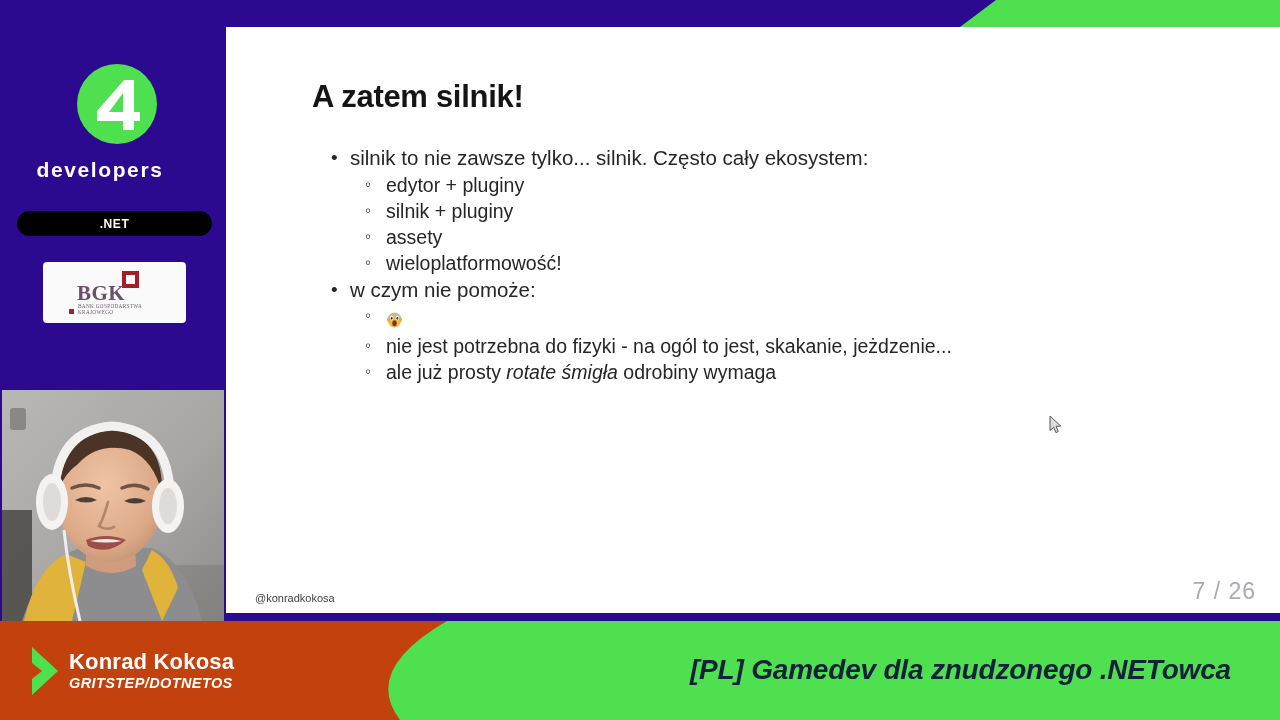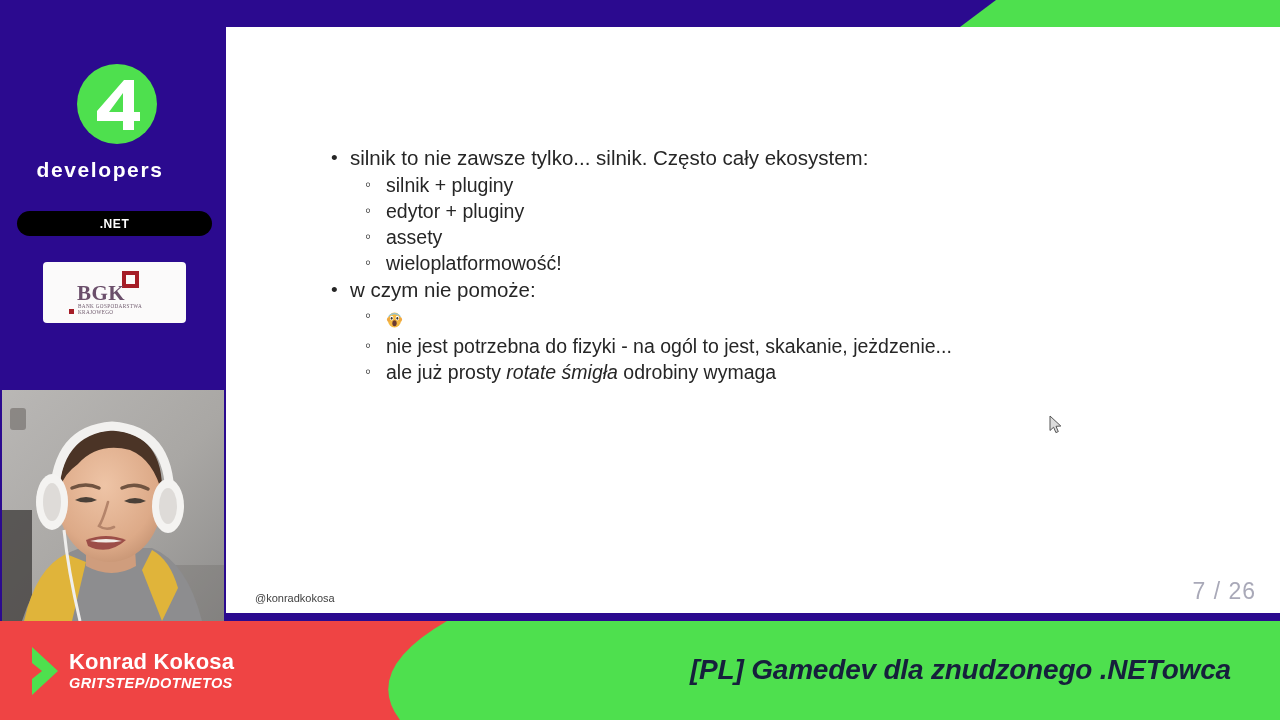--- a/index.html
+++ b/index.html
@@ -104,21 +104,21 @@
 
   .footer-handle {
     position:absolute; left:29px; bottom:9px; font-size:11px; color:#3f3f3f;
   }
   .page-num {
     position:absolute; right:24px; bottom:8px; font-size:23px; color:#a9a9b8;
     letter-spacing:1px;
   }
 
   
-  .bottombar { position:absolute; left:0; top:621px; width:1280px; height:99px; background:#ef4444; }
+  .bottombar { position:absolute; left:0; top:621px; width:1280px; height:99px; background:#c2410c; }
   .bottom-green {
     position:absolute; left:0; top:0; width:1280px; height:99px;
   }
   .chevron { position:absolute; left:30px; top:24px; }
   .speaker-name {
     position:absolute; left:69px; top:28px;
     color:#ffffff; font-size:22px; font-weight:bold; letter-spacing:0.2px;
   }
   .speaker-org {
     position:absolute; left:69px; top:54px;
@@ -214,29 +214,30 @@
 
       <path d="M84 150 Q104 142 124 150 Q106 166 86 156 Z" fill="#9c4e48"></path>
       <path d="M88 151 Q104 147 120 151 Q104 154 88 151 Z" fill="#f2ece6"></path>
 
       <path d="M62 140 Q66 180 78 231" stroke="#efeeec" stroke-width="3" fill="none"></path>
     </svg>
   </div>
 
   <div class="slide">
 
+    <div class="slide-title">A zatem silnik!</div>
 
     <div class="content">
       <ul class="lvl1">
 
         <li class="b1">
           <span class="b1txt">silnik to nie zawsze tylko... silnik. Często cały ekosystem:</span>
           <ul class="lvl2">
+            <li><span>edytor + pluginy</span></li>
             <li><span>silnik + pluginy</span></li>
-            <li><span>edytor + pluginy</span></li>
             <li><span>assety</span></li>
             <li><span>wieloplatformowość!</span></li>
           </ul>
         </li>
 
         <li class="b1">
           <span class="b1txt">w czym nie pomoże:</span>
           <ul class="lvl2">
             <li>
               <span class="emoji"><svg width="17" height="17" viewBox="0 0 36 36" aria-hidden="true">

